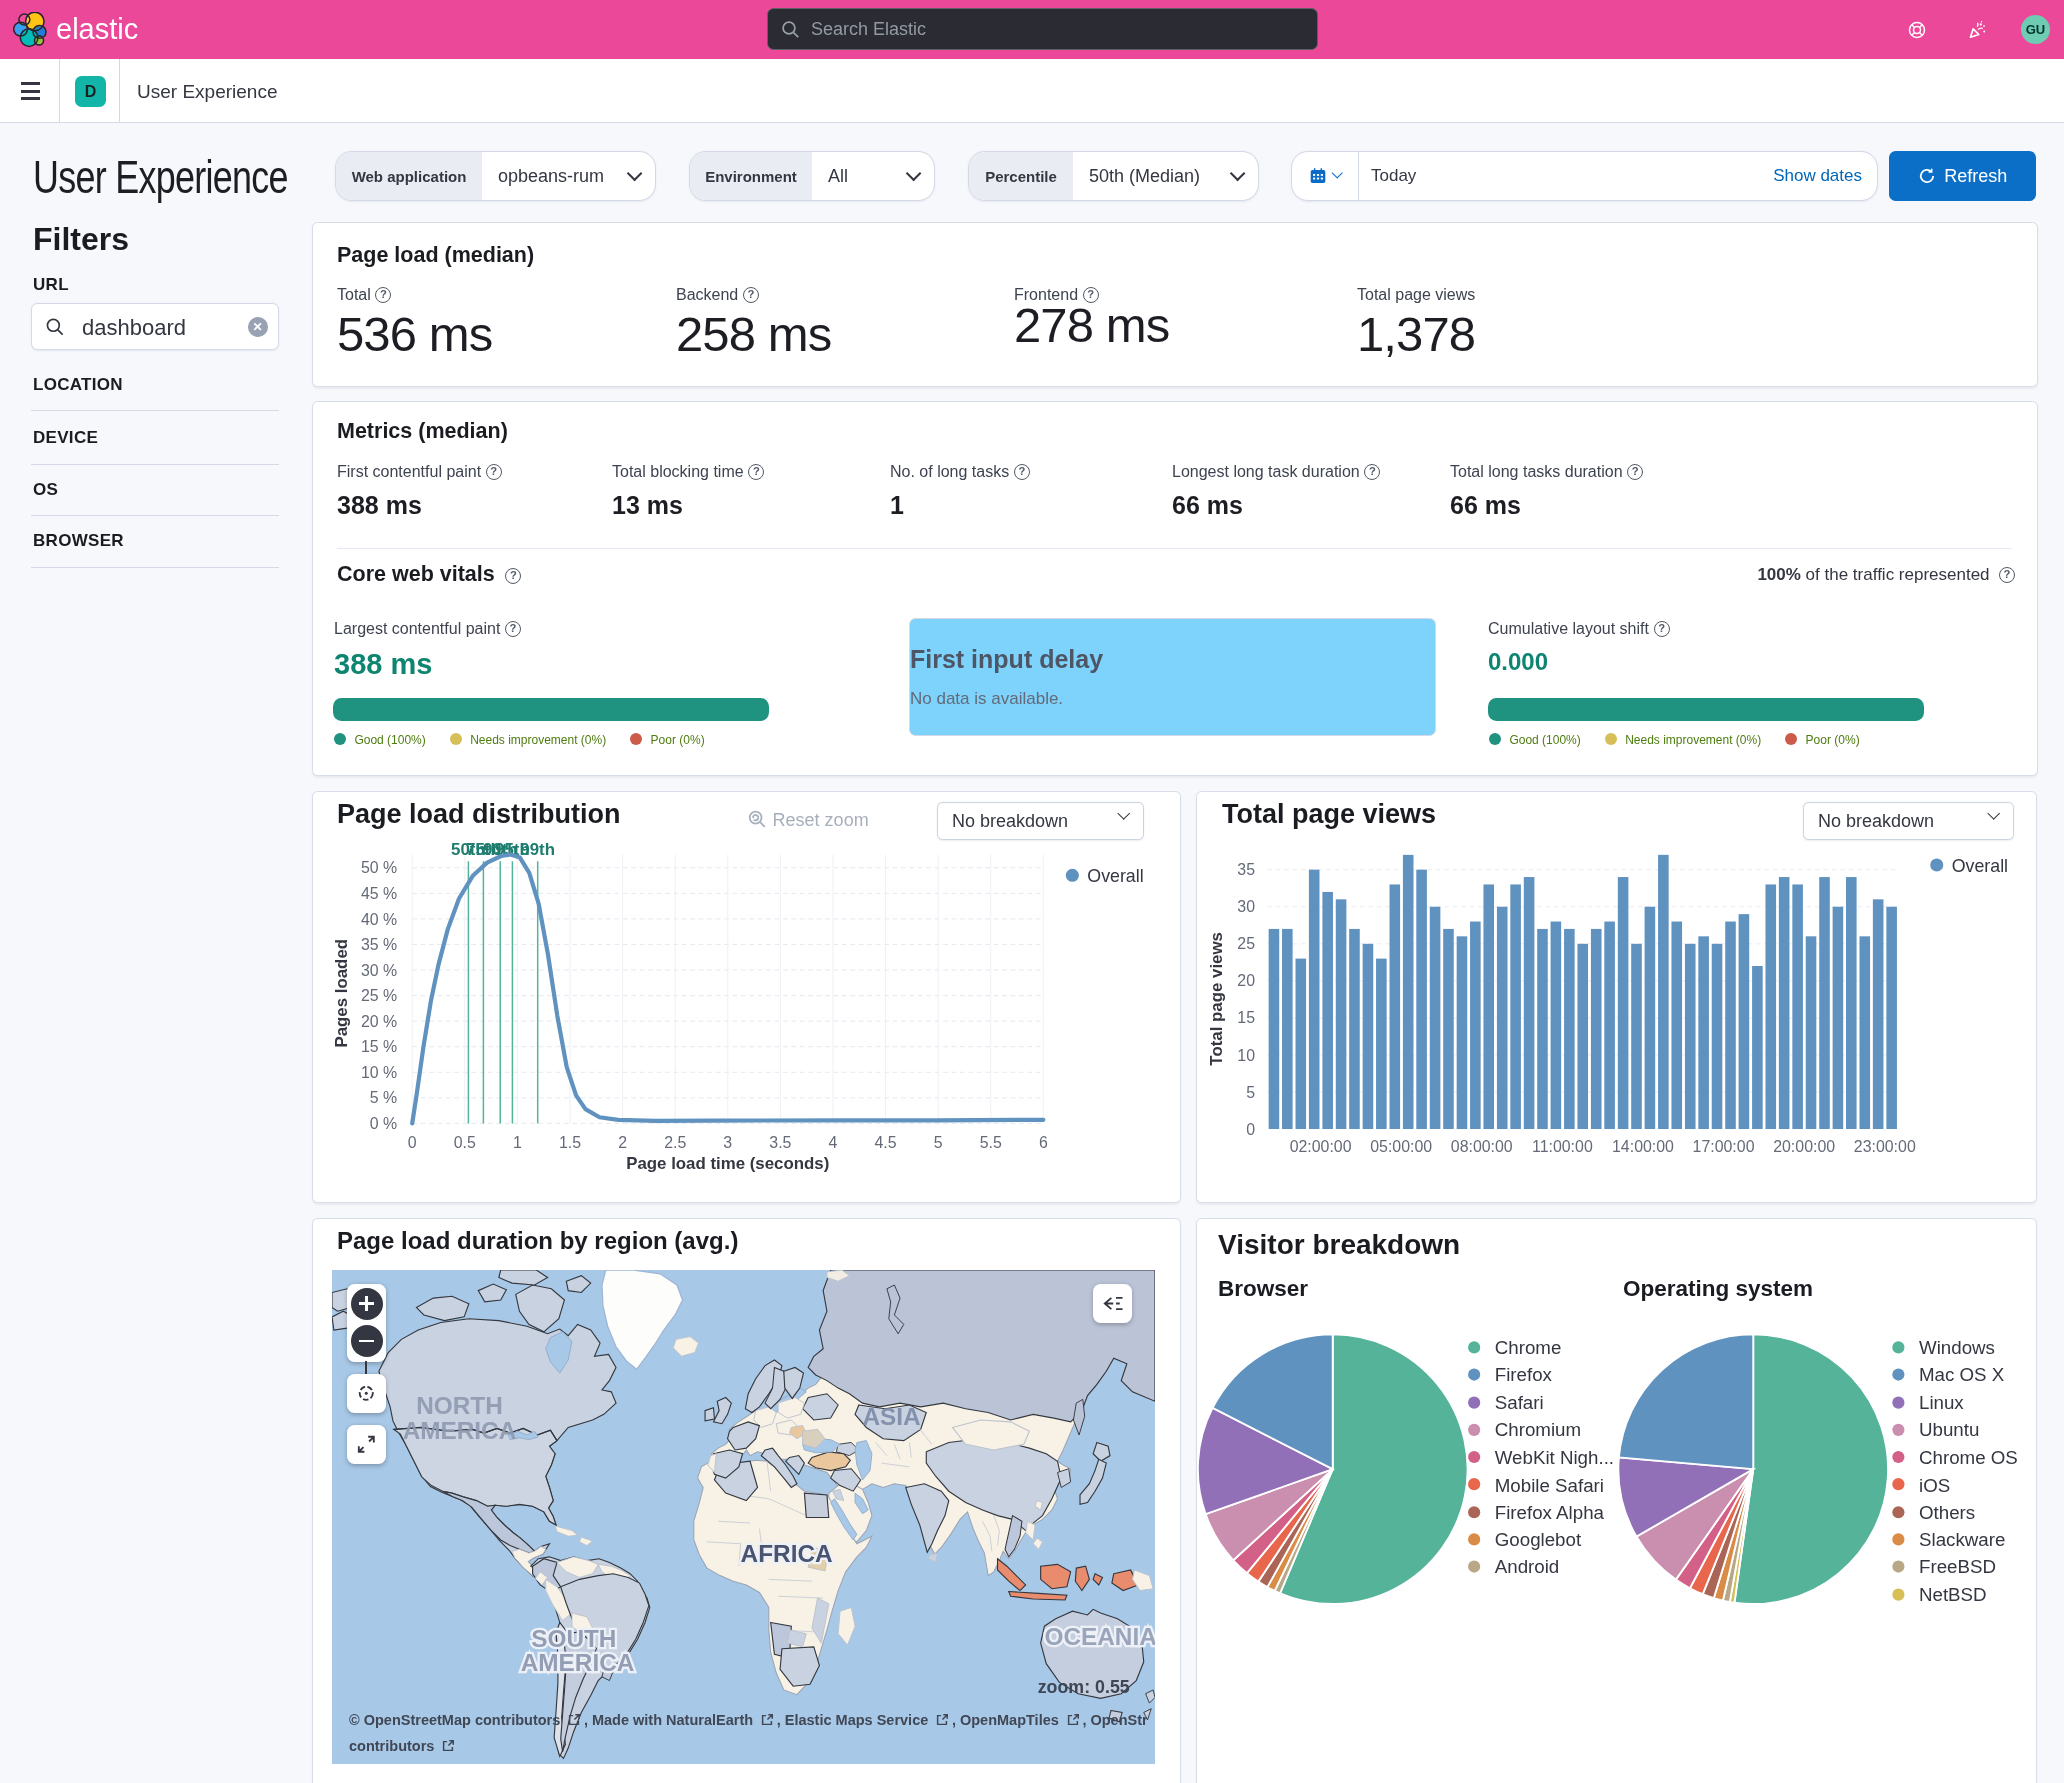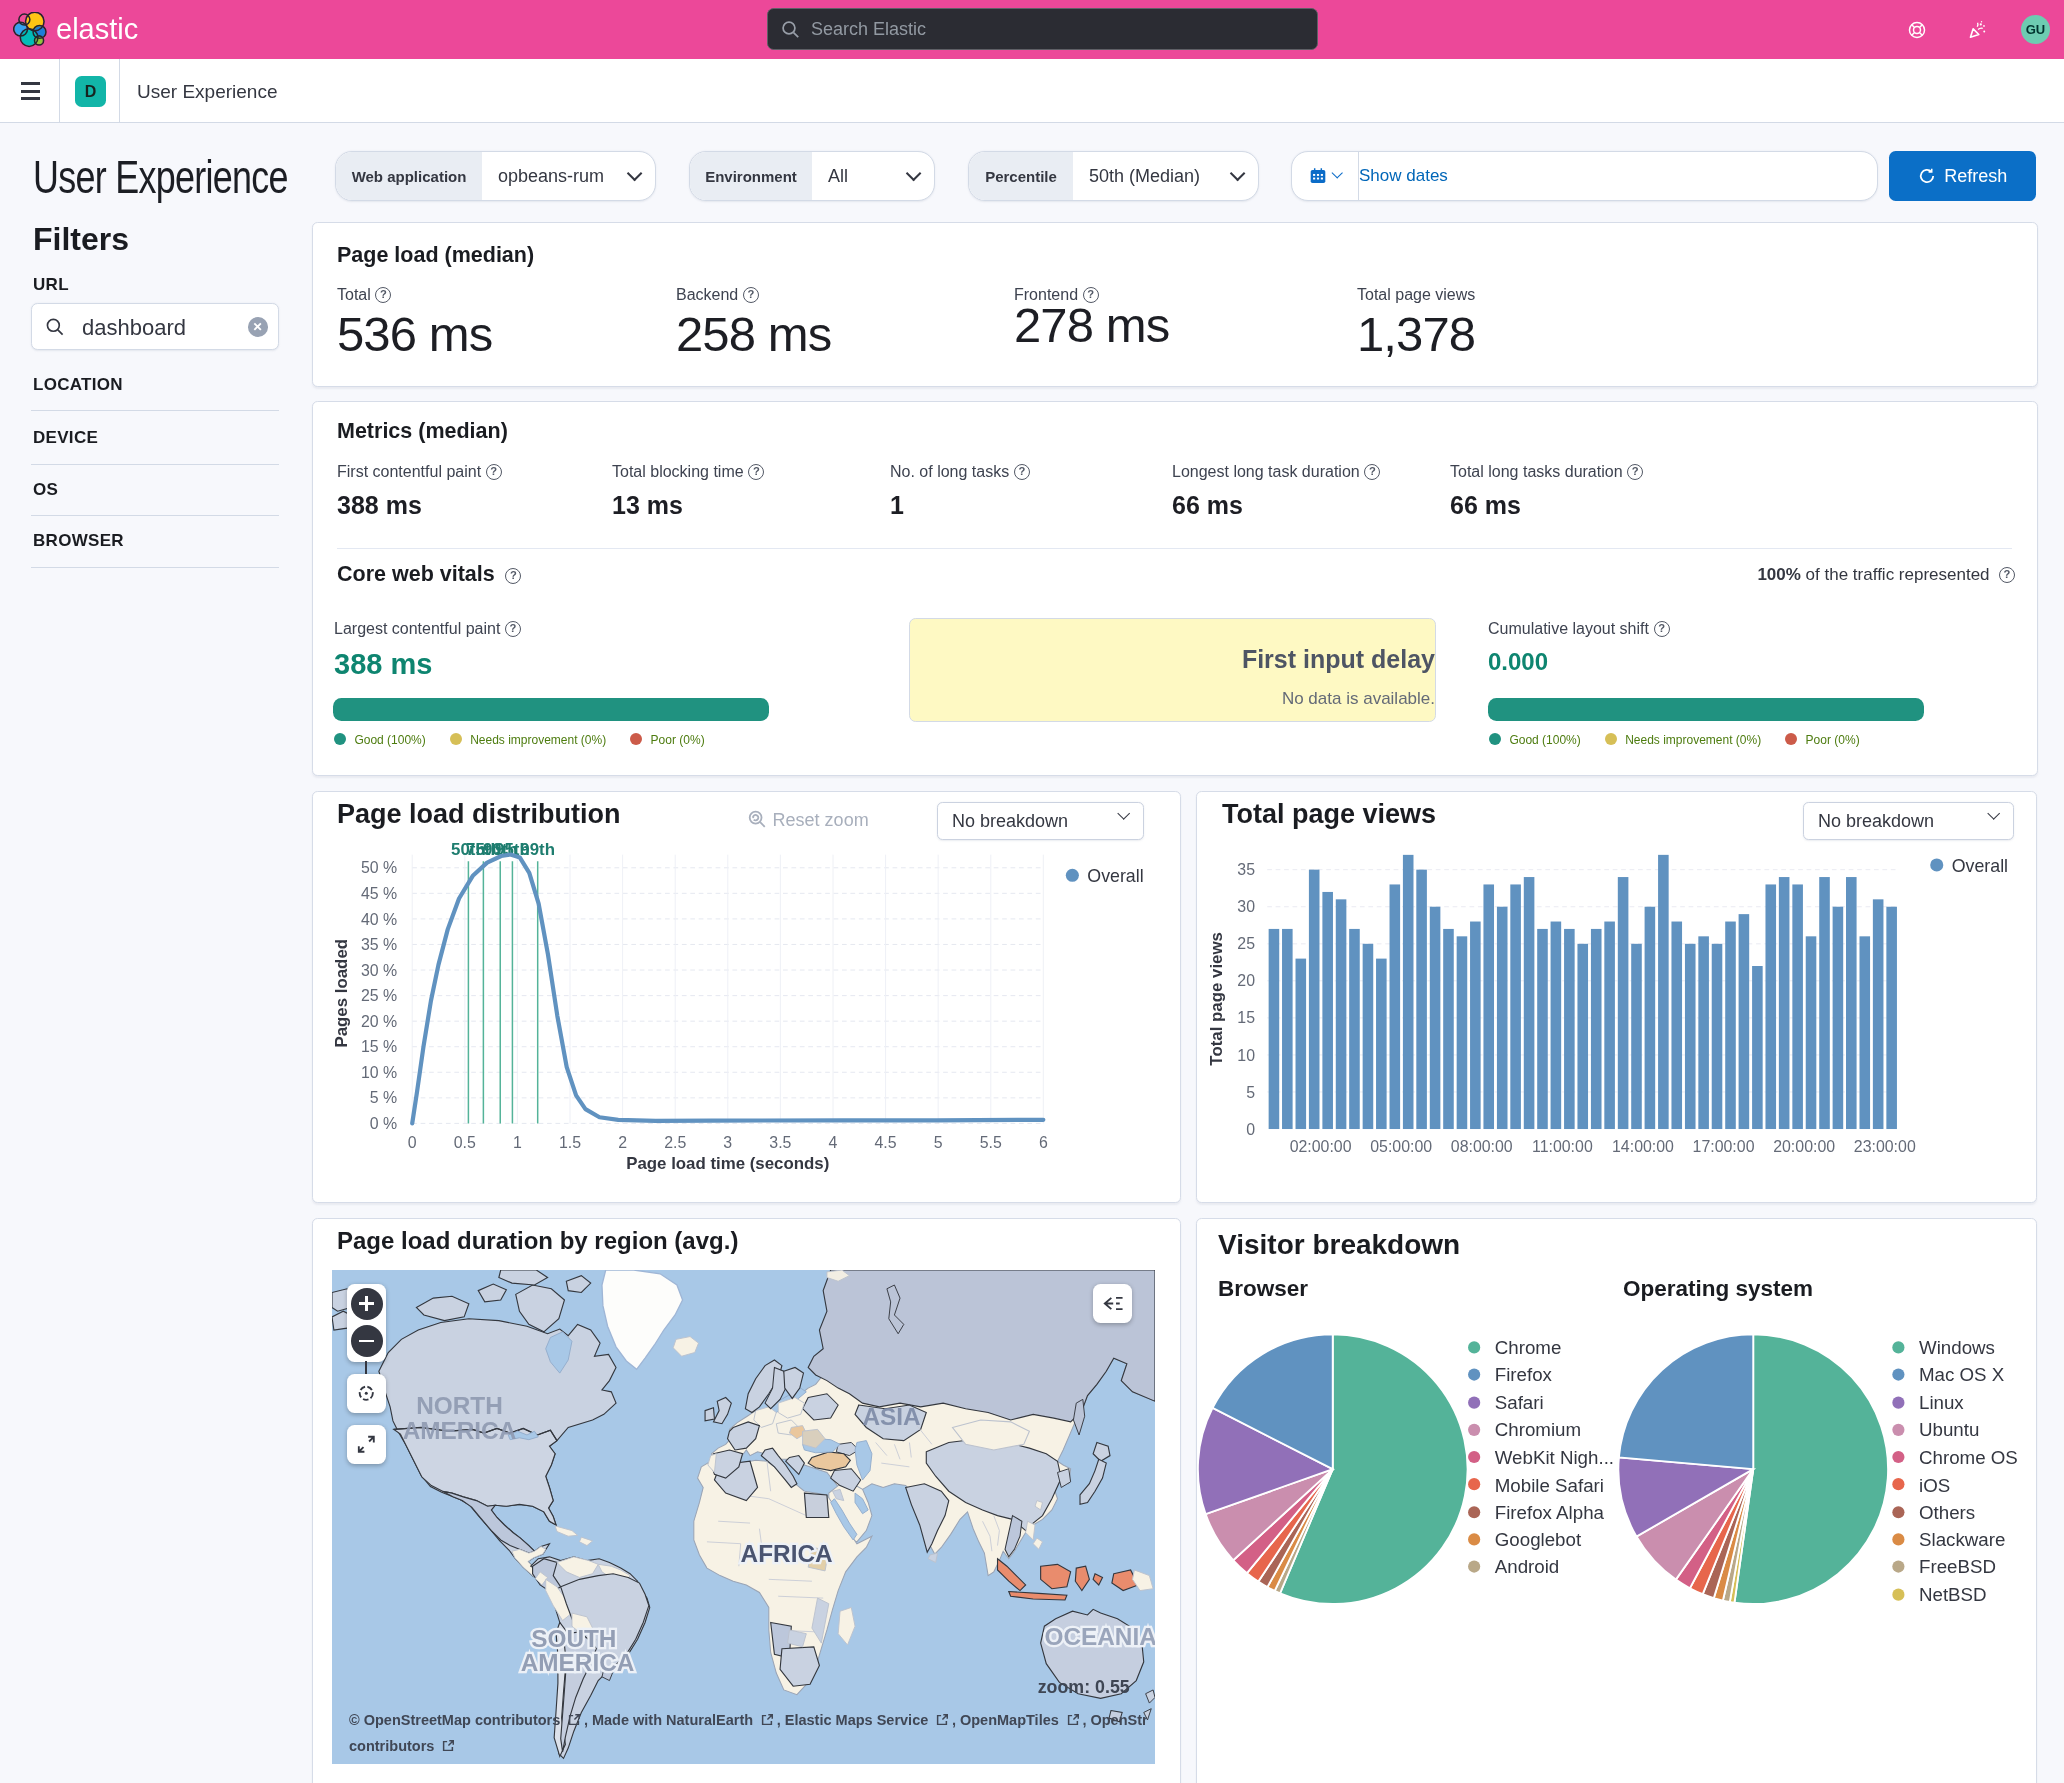--- a/index.html
+++ b/index.html
@@ -96,20 +96,21 @@
           <rect x="3.6" y="6.2" width="1.9" height="1.7"></rect>
           <rect x="7.05" y="6.2" width="1.9" height="1.7"></rect>
           <rect x="10.5" y="6.2" width="1.9" height="1.7"></rect>
           <rect x="3.6" y="9.4" width="1.9" height="1.7"></rect>
           <rect x="7.05" y="9.4" width="1.9" height="1.7"></rect>
           <rect x="10.5" y="9.4" width="1.9" height="1.7"></rect>
         </g>
       </svg>
 <div class="chev" style="border-color:#0B6CC8;width:8.4px;height:8.4px;border-right-width:1.9px;border-bottom-width:1.9px"></div>
     </div>
+<div class="selval" style="flex:1;padding-left:12px;font-size:17px">Today</div>
 <div style="display:flex;align-items:center;padding-right:15px;font-size:17px;color:#0066B8;font-weight:500">Show dates</div>
   </div>
 <div class="abs" style="left:1889px;top:151px;width:147px;height:50px;background:#0B6FC7;border-radius:6.6px;color:#fff;display:flex;align-items:center;justify-content:center;gap:8.4px">
 <svg width="18" height="18" viewBox="0 0 16 16" fill="none" stroke="#fff" stroke-width="1.6">
       <path d="M13.5 8a5.5 5.5 0 1 1-1.6-3.9"></path>
       <path d="M12.2 1.5 v2.8 h-2.8" stroke-width="1.4"></path>
     </svg>
 <span style="font-size:18px;font-weight:500">Refresh</span>
   </div>
 <div class="abs" style="left:33px;top:221px;font-size:32px;font-weight:700;color:#1A1C21">Filters</div>
@@ -156,21 +157,21 @@
 <div class="abs" style="left:1172px;top:491px;font-size:25px;font-weight:600;color:#1D1E24">66 ms</div>
 <div class="abs lbl" style="left:1450px;top:463px">Total long tasks duration<span class="qm">?</span></div>
 <div class="abs" style="left:1450px;top:491px;font-size:25px;font-weight:600;color:#1D1E24">66 ms</div>
 <div class="abs" style="left:337px;top:548px;width:1675px;height:0.9px;background:#E3E8F2"></div>
 <div class="abs" style="left:337px;top:562px;font-size:21.5px;font-weight:700;color:#1A1C21">Core web vitals <span class="qm">?</span></div>
 <div class="abs" style="left:1462px;top:565px;width:553px;text-align:right;font-size:17px;color:#343741"><b>100%</b> of the traffic represented <span class="qm">?</span></div>
 <div class="abs lbl" style="left:334px;top:620px">Largest contentful paint<span class="qm">?</span></div>
 <div class="abs" style="left:334px;top:648px;font-size:29px;font-weight:600;color:#0E8570">388 ms</div>
 <div class="abs" style="left:333px;top:698px;width:436px;height:22.5px;border-radius:8.4px;background:#209280"></div>
 <div class="abs leg" style="left:334px;top:733px"><span class="legdot" style="background:#209280"></span>Good (100%)<span class="legdot" style="background:#D6BF57;margin-left:24px"></span>Needs improvement (0%)<span class="legdot" style="background:#CC5B49;margin-left:24px"></span>Poor (0%)</div>
-<div class="abs" style="left:909px;top:618px;width:527px;height:104px;background:#fef9c3;border:0.9px solid #D3DAE6;border-radius:6.6px;text-align:right">
+<div class="abs" style="left:909px;top:618px;width:527px;height:118px;background:#7dd3fc;border:0.9px solid #D3DAE6;border-radius:6.6px;text-align:left">
 <div style="margin-top:26px;font-size:25px;font-weight:600;color:#4E5564">First input delay</div>
 <div style="margin-top:15px;font-size:17px;color:#646A77">No data is available.</div>
   </div>
 <div class="abs lbl" style="left:1488px;top:620px">Cumulative layout shift<span class="qm">?</span></div>
 <div class="abs" style="left:1488px;top:648px;font-size:24px;font-weight:600;color:#0E8570">0.000</div>
 <div class="abs" style="left:1488px;top:698px;width:436px;height:22.5px;border-radius:8.4px;background:#209280"></div>
 <div class="abs leg" style="left:1489px;top:733px"><span class="legdot" style="background:#209280"></span>Good (100%)<span class="legdot" style="background:#D6BF57;margin-left:24px"></span>Needs improvement (0%)<span class="legdot" style="background:#CC5B49;margin-left:24px"></span>Poor (0%)</div>
 <div class="panel" style="left:312px;top:791px;width:869px;height:412px"></div>
 <div class="abs ptitle" style="left:337px;top:799px;font-size:27px">Page load distribution</div>
 <div class="abs" style="left:747px;top:809px;color:#A8AFBC;font-size:18px">

